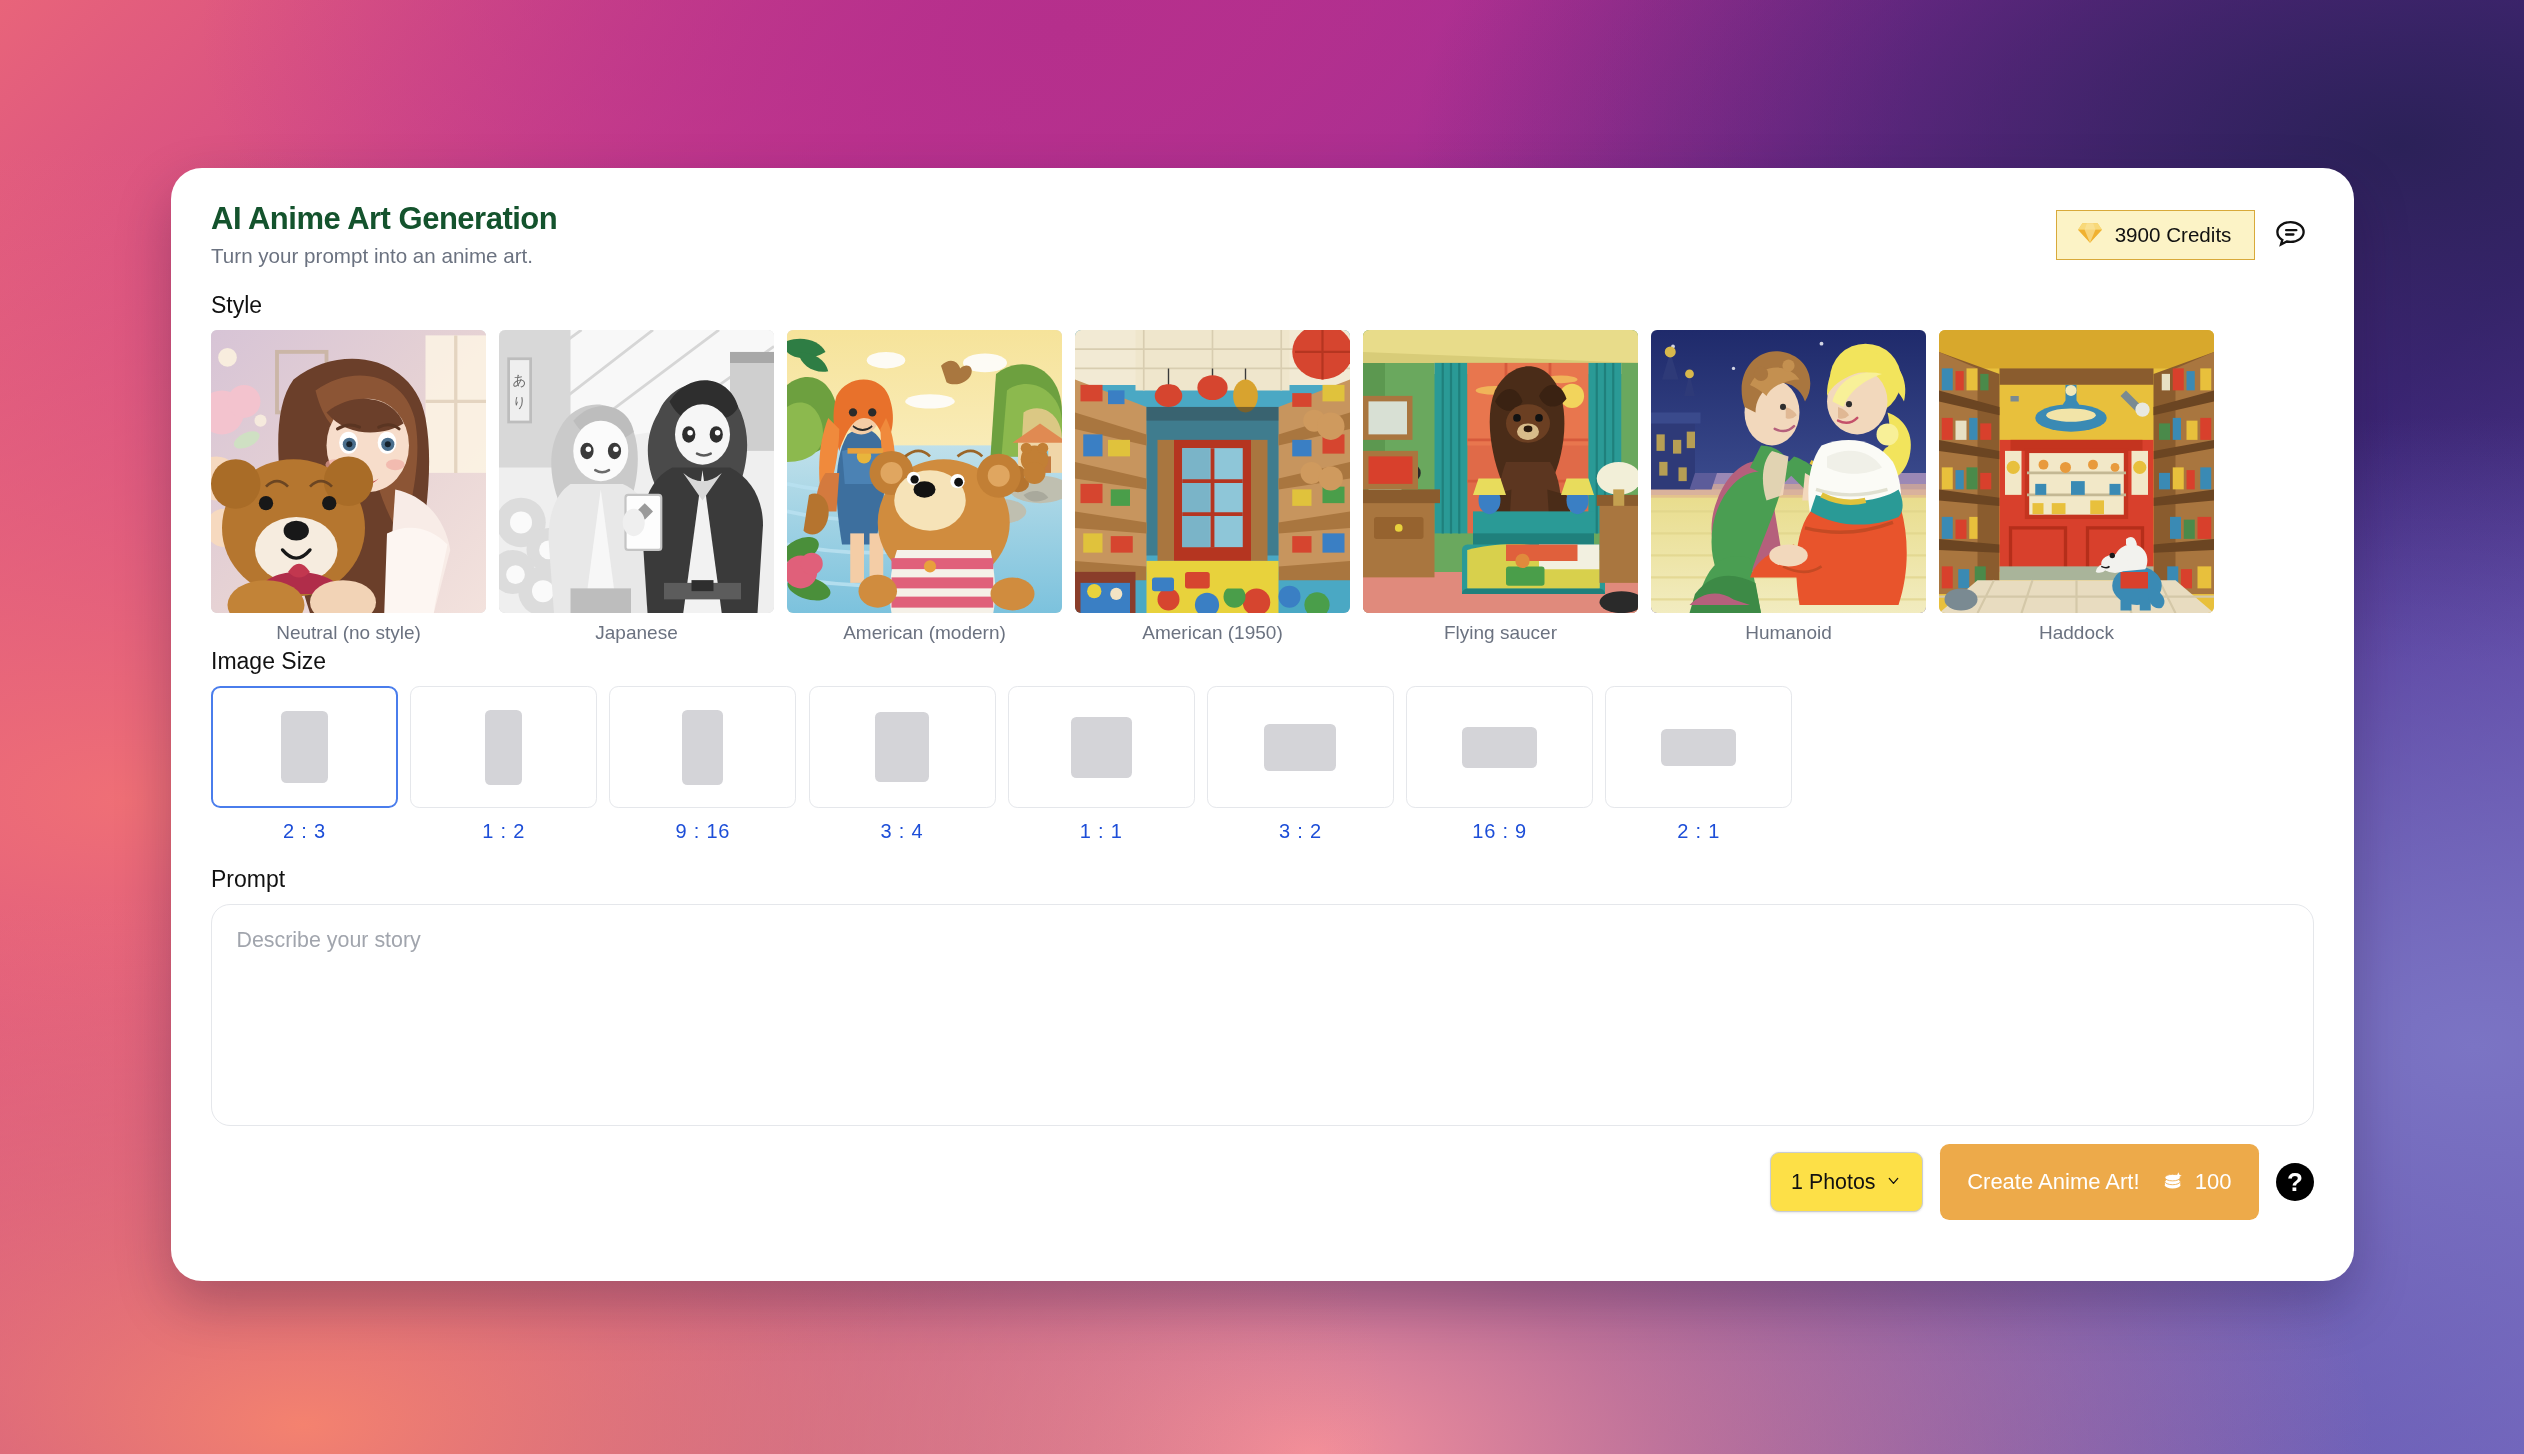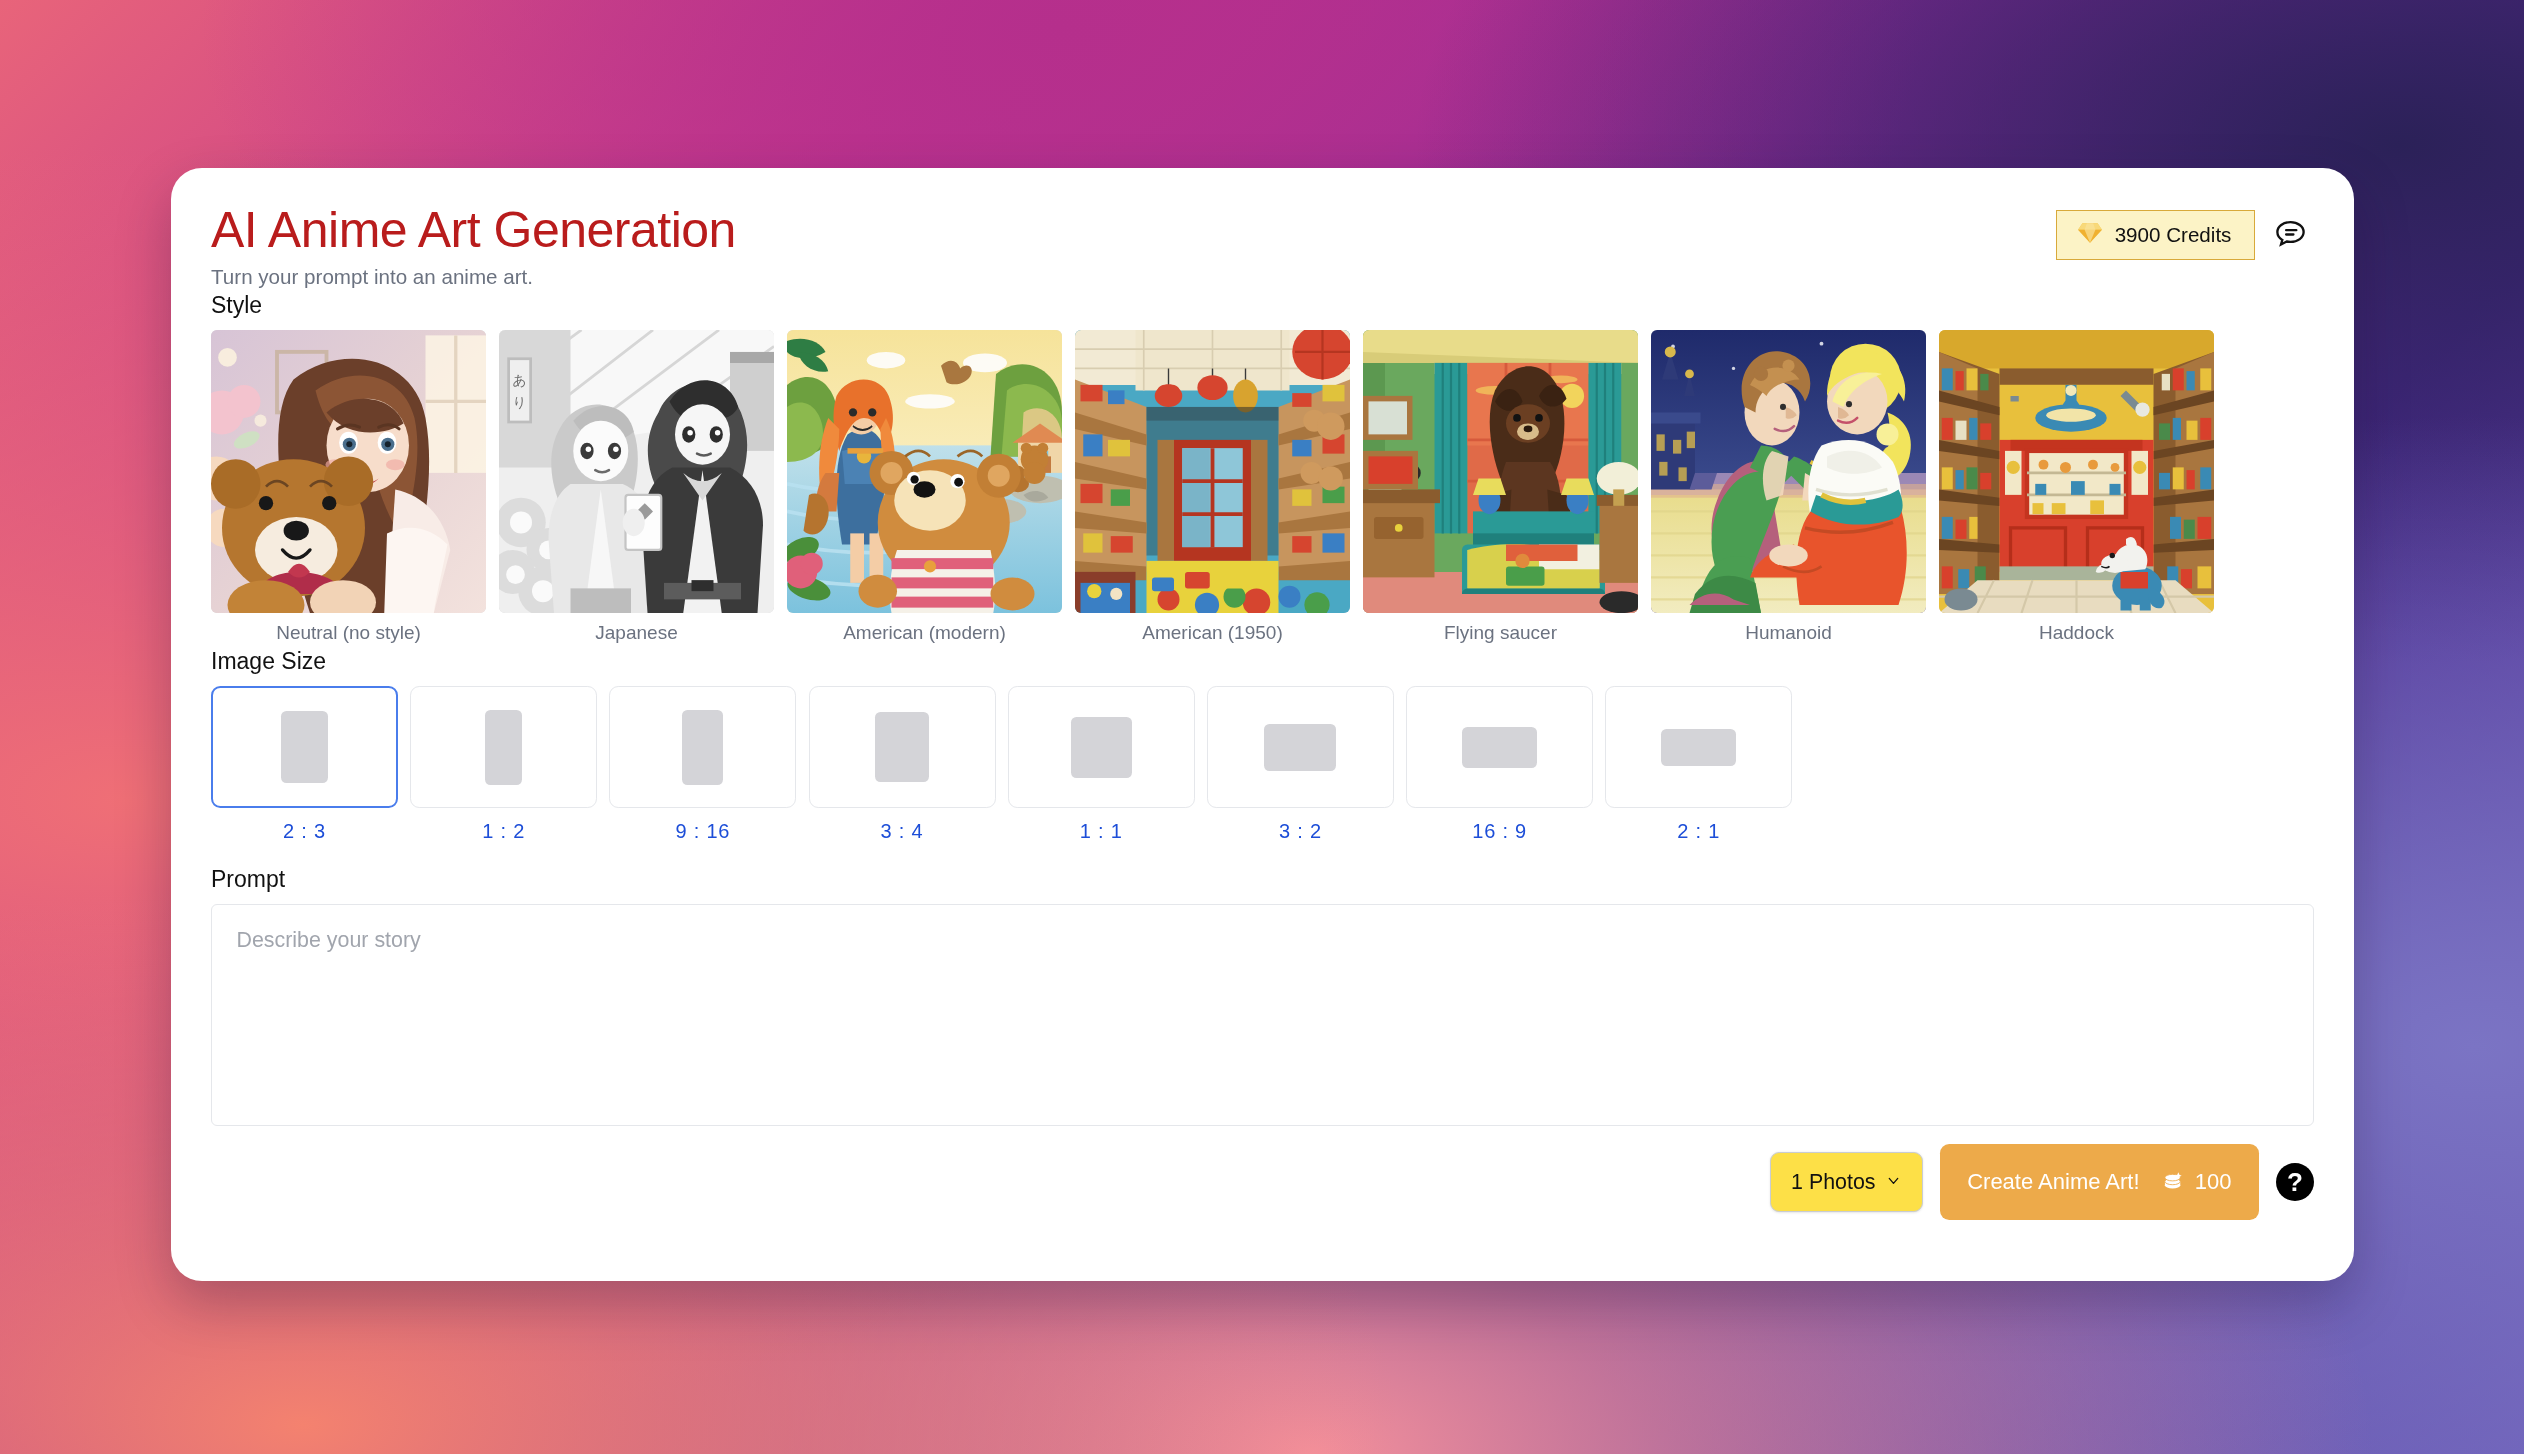--- a/index.html
+++ b/index.html
@@ -35,23 +35,23 @@
     box-shadow: 0 23px 54px rgba(30, 10, 50, 0.28);
     padding: 34px 40px 0 40px;
   }
 
   
   .header {
     position: relative;
     height: 90px;
   }
   .title {
-    font-size: 50px;
-    font-weight: 400;
-    color: #b91c1c;
+    font-size: 31px;
+    font-weight: 700;
+    color: #14532d;
     letter-spacing: -0.5px;
     line-height: 1.12;
   }
   .subtitle {
     font-size: 20.6px;
     color: #6b7280;
     margin-top: 6.9px;
   }
   .header-right {
     position: absolute;
@@ -148,21 +148,21 @@
     margin-top: 12.2px;
     letter-spacing: 0.8px;
   }
 
   
   .prompt-wrap { margin-top: 23px; }
   .prompt-box {
     width: 100%;
     height: 222px;
     border: 1.5px solid #e5e7eb;
-    border-radius: 6px;
+    border-radius: 19px;
     background: #ffffff;
     padding: 23px 24.5px;
     font-family: "Liberation Sans", sans-serif;
     font-size: 21.4px;
     color: #111111;
     resize: none;
     outline: none;
     display: block;
   }
   .prompt-box::placeholder { color: #a1a5ad; }

